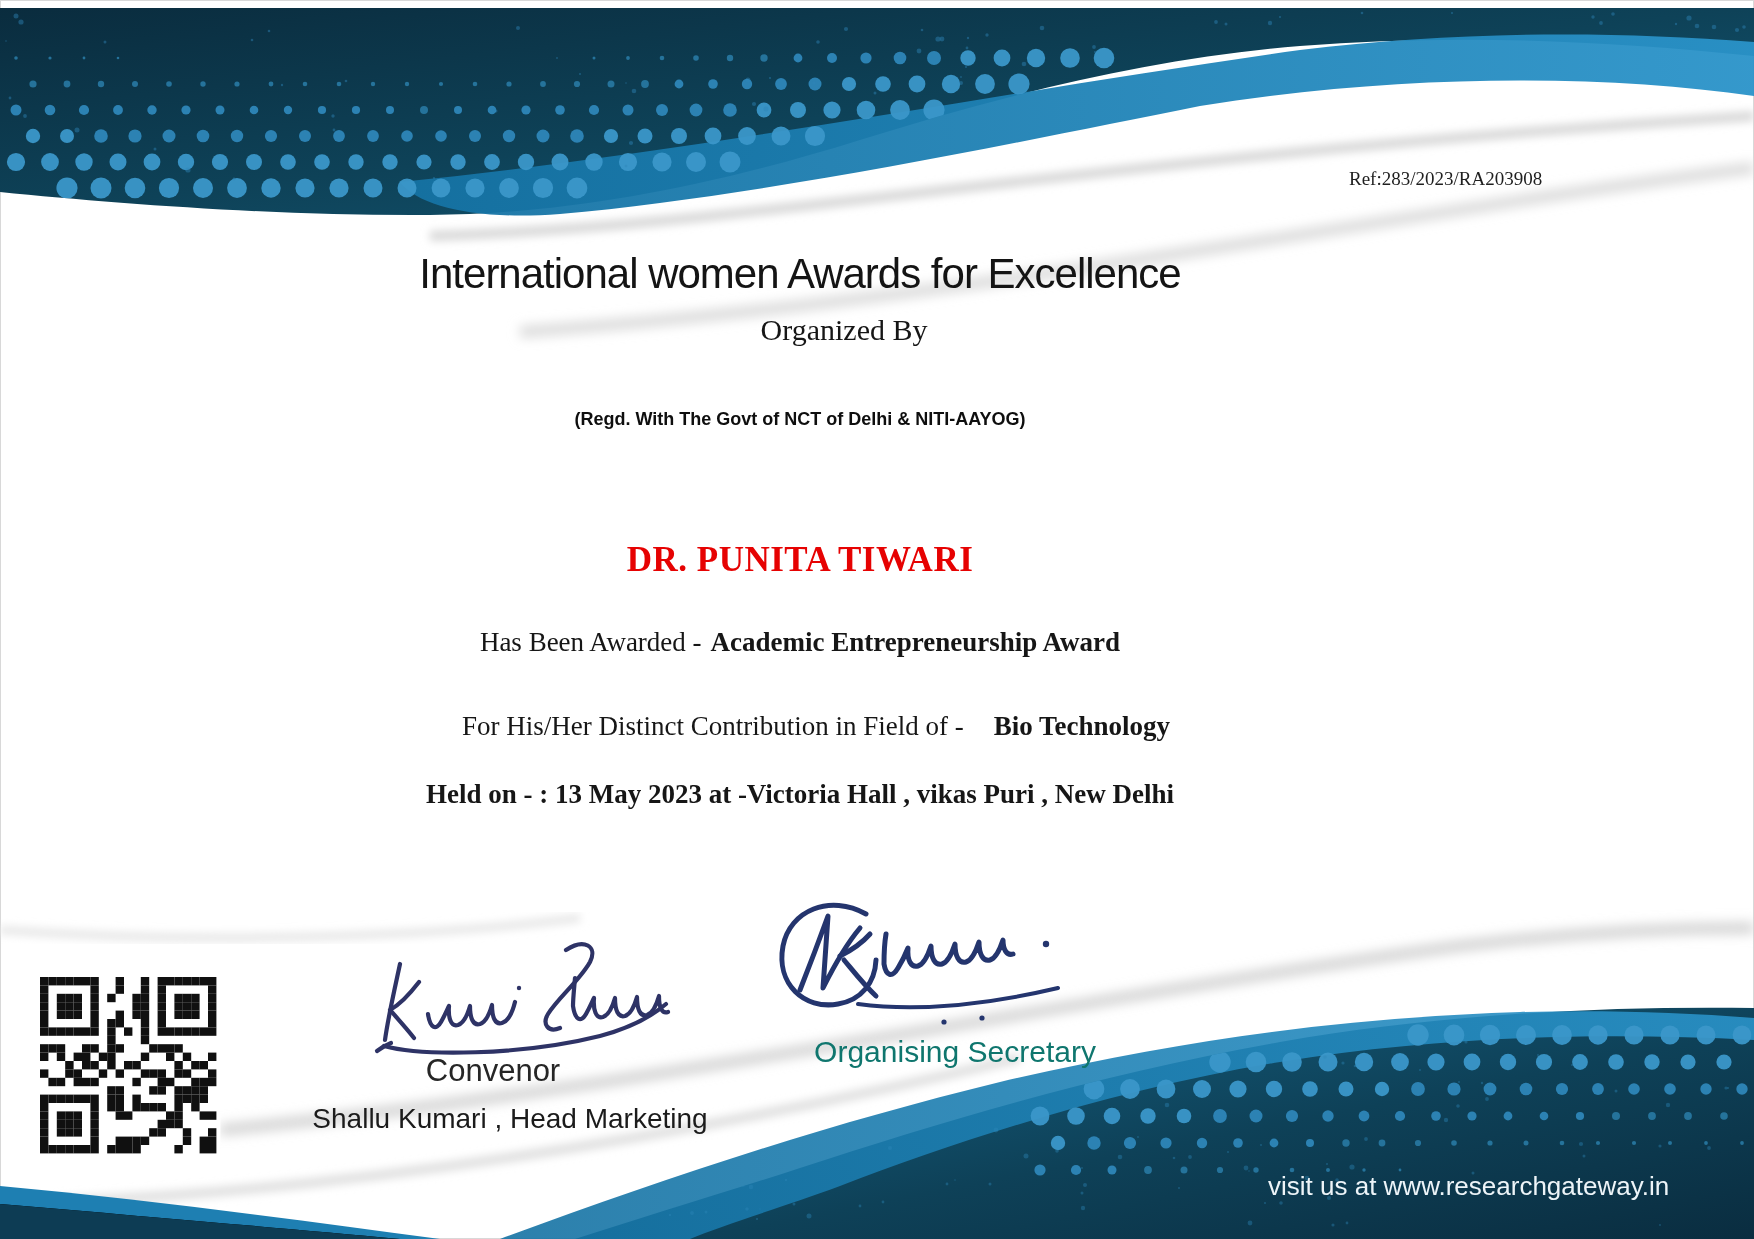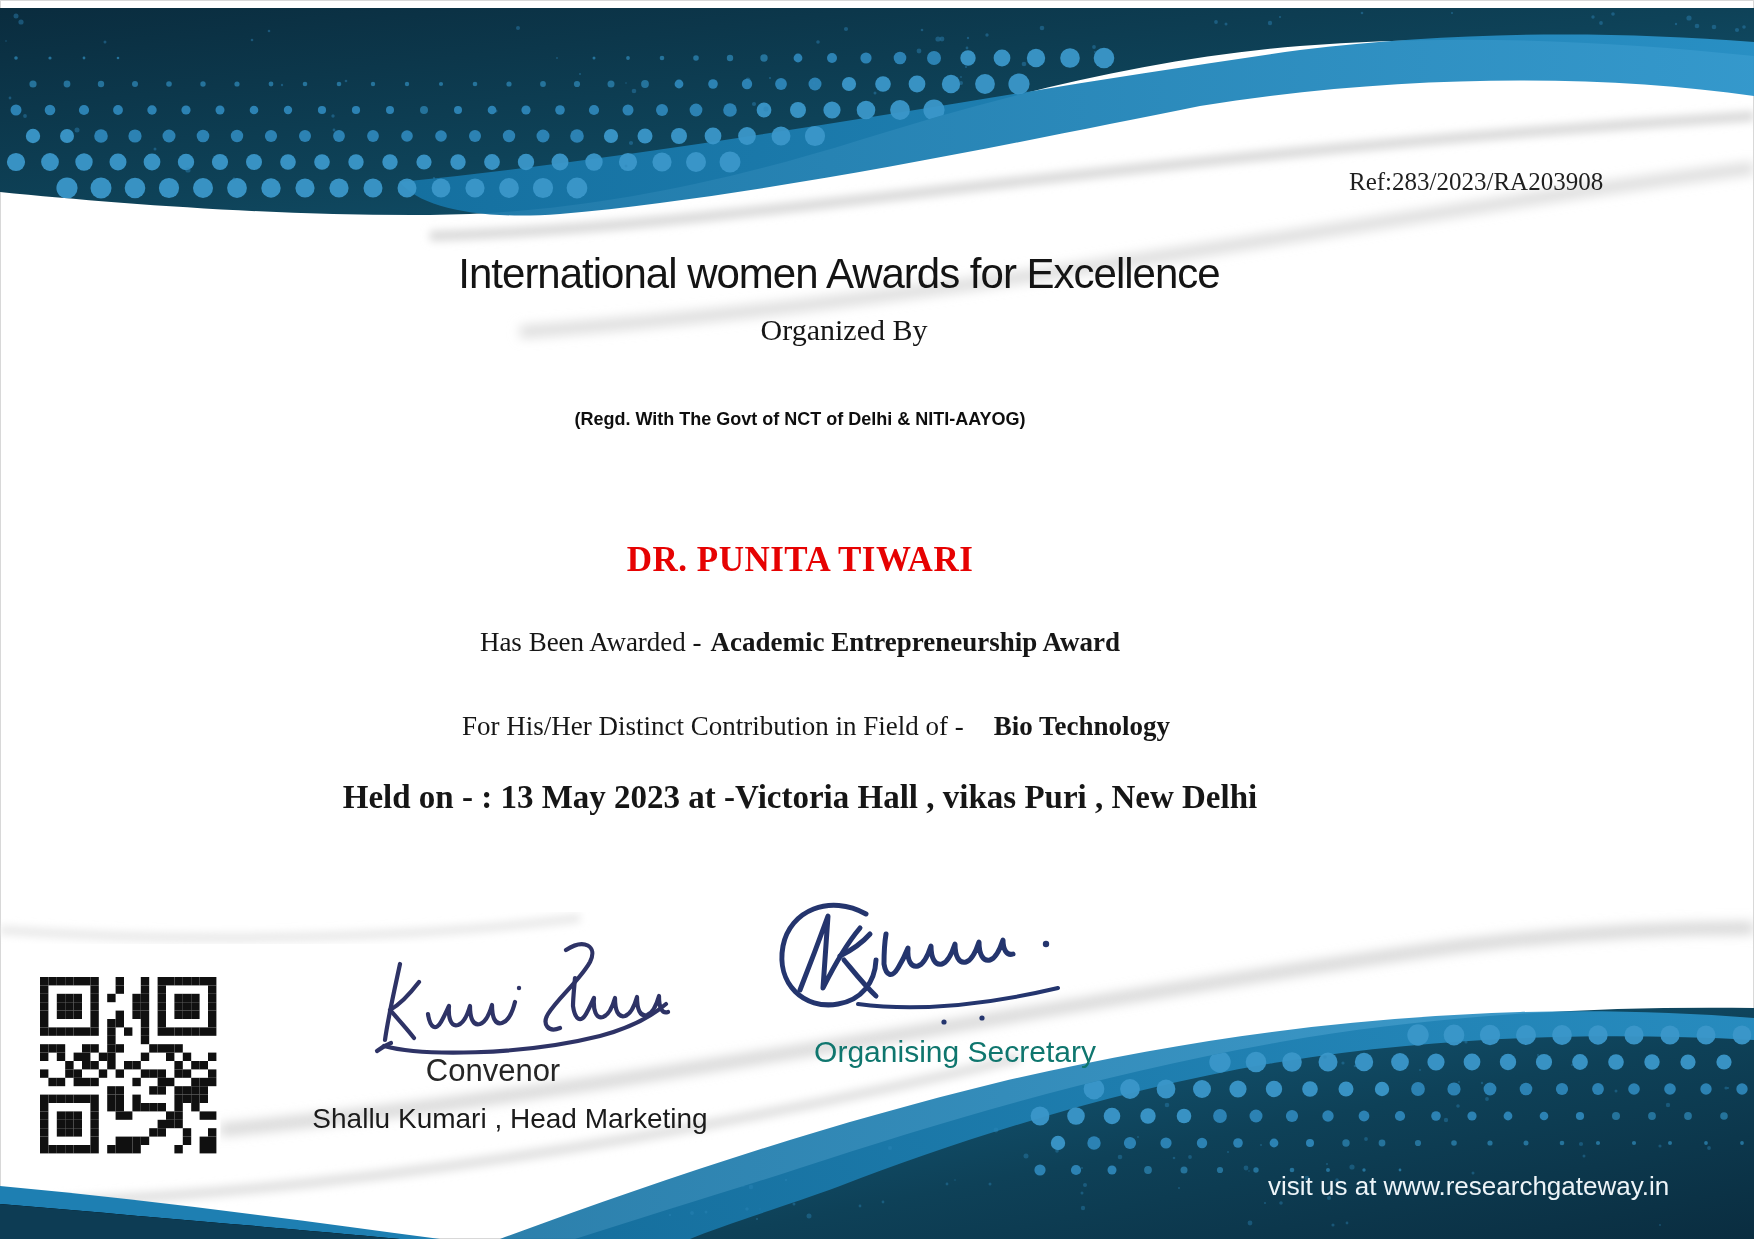--- a/index.html
+++ b/index.html
@@ -4,32 +4,32 @@
 <title>Certificate</title>
 <style>
   html,body{margin:0;padding:0;background:#ffffff;}
   #page{position:relative;width:1754px;height:1239px;background:#ffffff;overflow:hidden;
         font-family:"Liberation Sans",sans-serif;box-shadow:inset 0 0 0 1px #d8d8d8;}
   .abs{position:absolute;}
   .serif{font-family:"Liberation Serif",serif;}
   svg.layer{position:absolute;left:0;top:0;pointer-events:none;}
   
   .cline{position:absolute;left:0;width:1600px;text-align:center;color:#161616;white-space:nowrap;}
-  #ref{left:1349px;top:168px;font-size:25px;color:#1f1f1f;}
-  #title{top:250px;font-size:42px;letter-spacing:-1px;color:#141414;margin-left:39px;}
+  #ref{left:1349px;top:168px;font-size:19px;color:#1f1f1f;}
+  #title{top:250px;font-size:42px;letter-spacing:-1px;color:#141414;}
   #organized{top:313px;font-size:30px;margin-left:44px;}
   #org{top:379px;font-size:25px;font-weight:bold;color:#3333dd;}
   #regd{top:409px;font-size:18px;font-weight:bold;color:#0e0e0e;}
   #bestowed{top:477px;font-size:28px;}
   #recipient{top:540px;font-size:35px;font-weight:bold;color:#e60202;letter-spacing:.5px;}
   #awardline{top:627px;font-size:27px;}
   #awardline b{margin-left:9px;}
   #fieldline{top:711px;font-size:27px;padding-left:16px;}
   #fieldline b{margin-left:30px;}
-  #eventline{top:779px;font-size:33px;font-weight:bold;}
+  #eventline{top:779px;font-size:27px;font-weight:bold;}
   .siglabel{position:absolute;text-align:center;white-space:nowrap;}
   #conv-title{left:293px;top:1053px;width:400px;font-size:31px;color:#262626;}
   #conv-name{left:280px;top:1103px;width:460px;font-size:28px;color:#1b1b1b;}
   #sec-title{left:745px;top:1035px;width:420px;font-size:30px;color:#0f766e;}
   #website{left:1268px;top:1171px;font-size:26px;color:#edf4f8;}
 </style>
 </head>
 <body>
 
 <div id="page">

